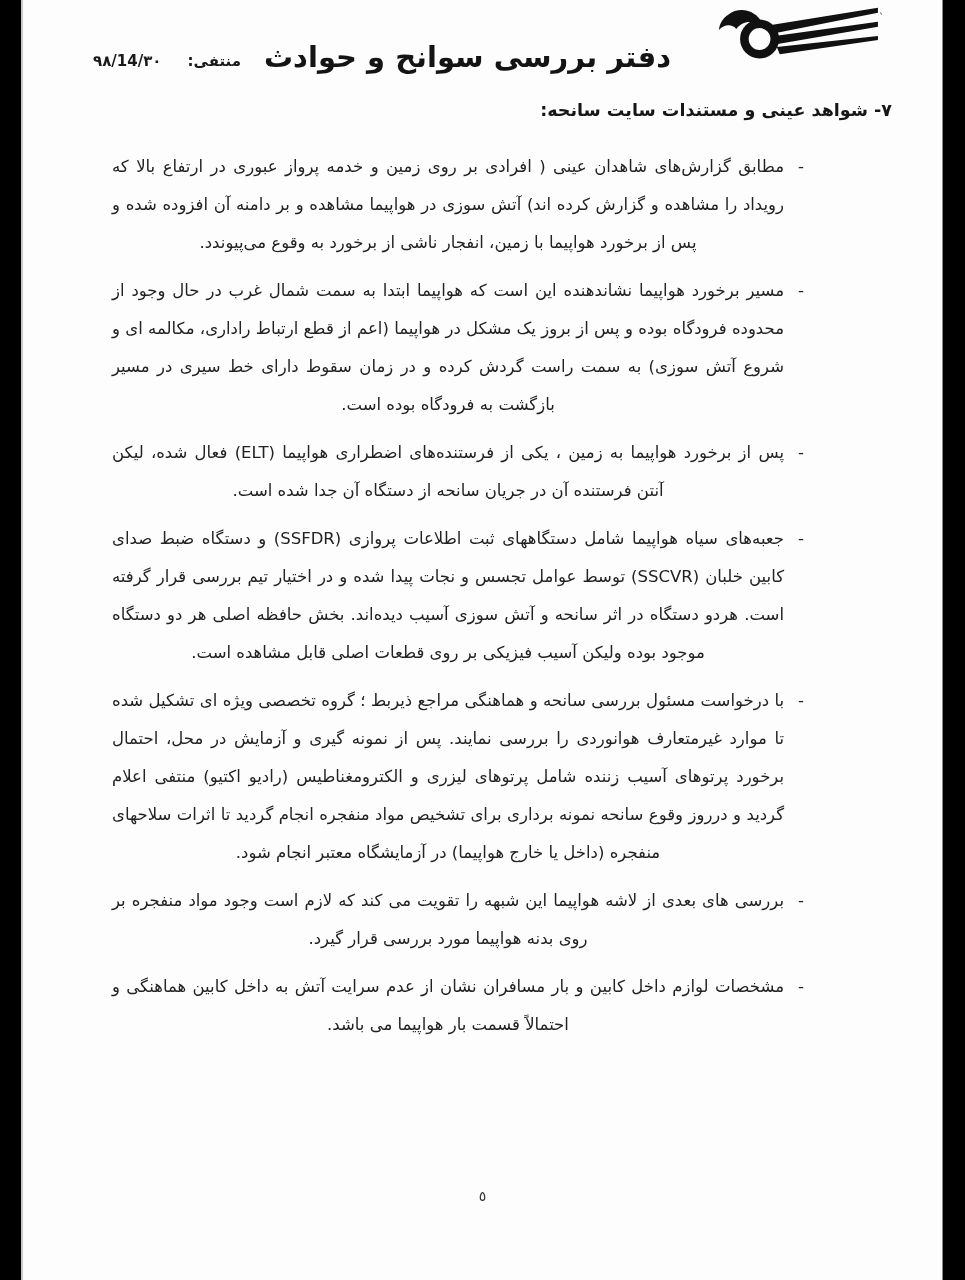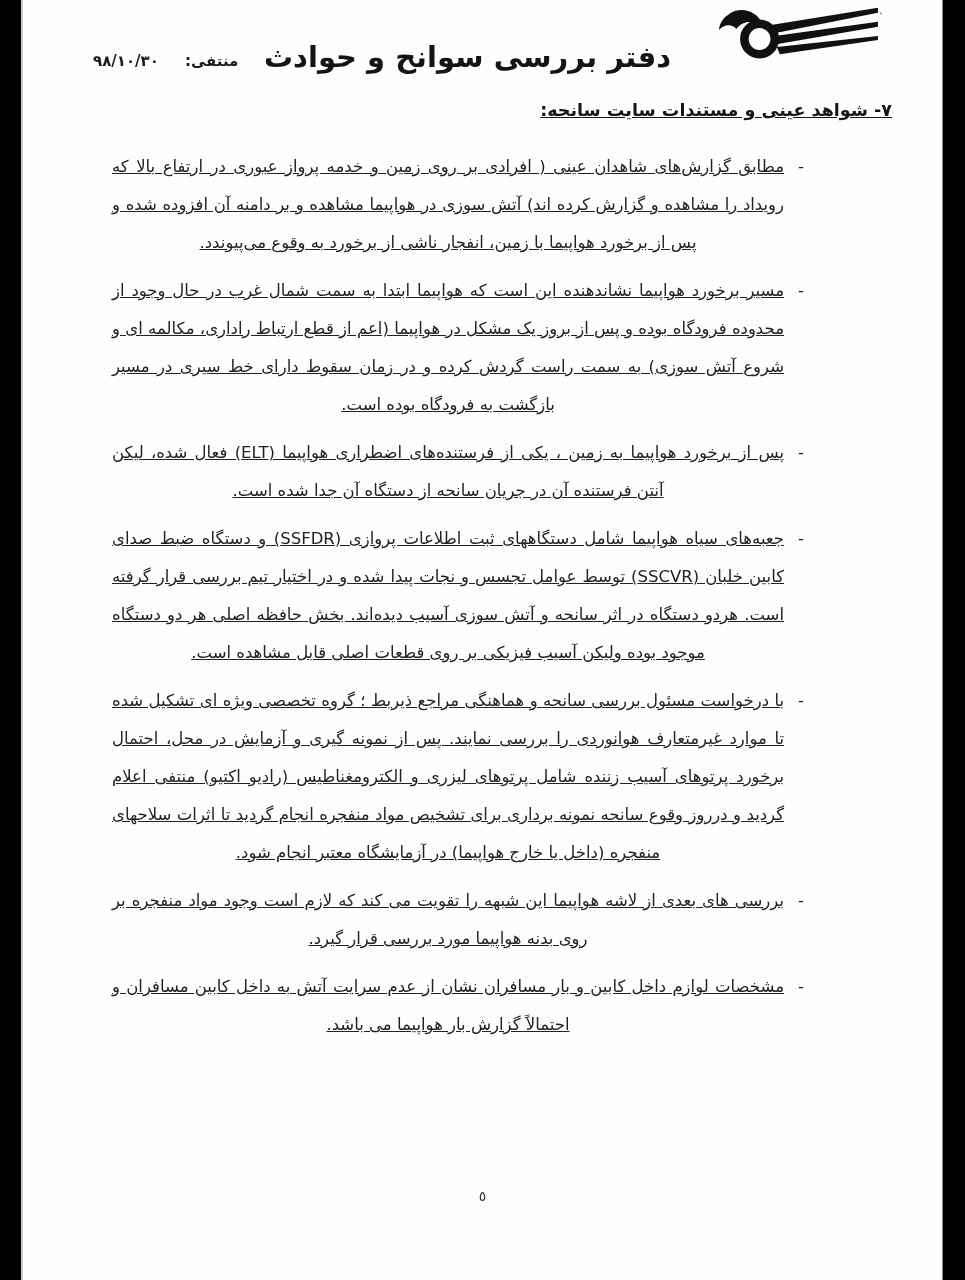--- a/index.html
+++ b/index.html
@@ -23,53 +23,52 @@
     letter-spacing:0px;
   }
   .date-line{
     position:absolute;top:52px;left:70px;
     display:flex;flex-direction:row;gap:26px;direction:rtl;
     font-size:15px;font-weight:bold;color:#1a1a1a;
   }
   .logo-wrap{position:absolute;top:2px;right:60px;width:170px;height:74px;}
   .section-heading{
     position:absolute;top:100px;right:50px;
-    font-size:17.5px;font-weight:bold;color:#161616;text-decoration:underline;
+    font-size:17.5px;font-weight:bold;color:#161616;
   }
   .bullets{position:absolute;top:148px;left:0;right:0;}
   .bullet{
     display:flex;gap:14px;direction:rtl;
     margin:0 138px 10px 89px;
     font-size:16.5px;line-height:38px;color:#222;
   }
   .bullet .dash{flex:0 0 auto;font-weight:400;}
   .bullet .btext{
     flex:1 1 auto;
     text-align:justify;
     text-align-last:center;
-    text-decoration:underline;
   }
   .page-number{
     position:absolute;top:1188px;left:0;right:0;
     text-align:center;font-size:14px;color:#333;
   }
 </style>
 </head>
 <body>
 
 <div class="band left"></div>
 <div class="band right"></div>
 
 <div class="page">
 
   <div class="doc-title">دفتر بررسی سوانح و حوادث</div>
 
   <div class="date-line">
     <span>منتفی:</span>
-    <span>۹۸/۱۰/۳۰</span>
+    <span>۹۸/14/۳۰</span>
   </div>
 
   <div class="logo-wrap">
     <svg width="170" height="74" viewBox="0 0 168 72">
 
       <path d="M50 21 C44 8 28 3 16 12 C10 16 7 22 7 27 C12 21 20 21 24 26 C30 18 40 17 47 23 Z" fill="#111"></path>
 
       <circle cx="47" cy="36" r="15" fill="none" stroke="#111" stroke-width="8.5"></circle>
 
       <path d="M60 22 L164 5 L164 10 L63 30 Z" fill="#111"></path>
@@ -107,19 +106,19 @@
     <div class="bullet">
       <span class="dash">-</span>
       <div class="btext">با درخواست مسئول بررسی سانحه و هماهنگی مراجع ذیربط ؛ گروه تخصصی ویژه ای تشکیل شده تا موارد غیرمتعارف هوانوردی را بررسی نمایند. پس از نمونه گیری و آزمایش در محل، احتمال برخورد پرتوهای آسیب زننده شامل پرتوهای لیزری و الکترومغناطیس (رادیو اکتیو)  منتفی اعلام  گردید و درروز وقوع سانحه نمونه برداری برای تشخیص مواد منفجره انجام گردید تا اثرات سلاحهای منفجره (داخل یا خارج هواپیما) در آزمایشگاه معتبر انجام شود.</div>
     </div>
     <div class="bullet">
       <span class="dash">-</span>
       <div class="btext">بررسی های بعدی از لاشه هواپیما این شبهه را تقویت می کند که لازم است وجود مواد منفجره بر روی بدنه هواپیما  مورد بررسی قرار گیرد.</div>
     </div>
     <div class="bullet">
       <span class="dash">-</span>
-      <div class="btext">مشخصات لوازم داخل کابین و بار مسافران نشان از عدم سرایت آتش به داخل کابین مسافران و احتمالاً گزارش بار هواپیما می باشد.</div>
+      <div class="btext">مشخصات لوازم داخل کابین و بار مسافران نشان از عدم سرایت آتش به داخل کابین هماهنگی و احتمالاً قسمت بار هواپیما می باشد.</div>
     </div>
   </div>
 
   <div class="page-number">٥</div>
 
 </div>
 
 </body></html>

